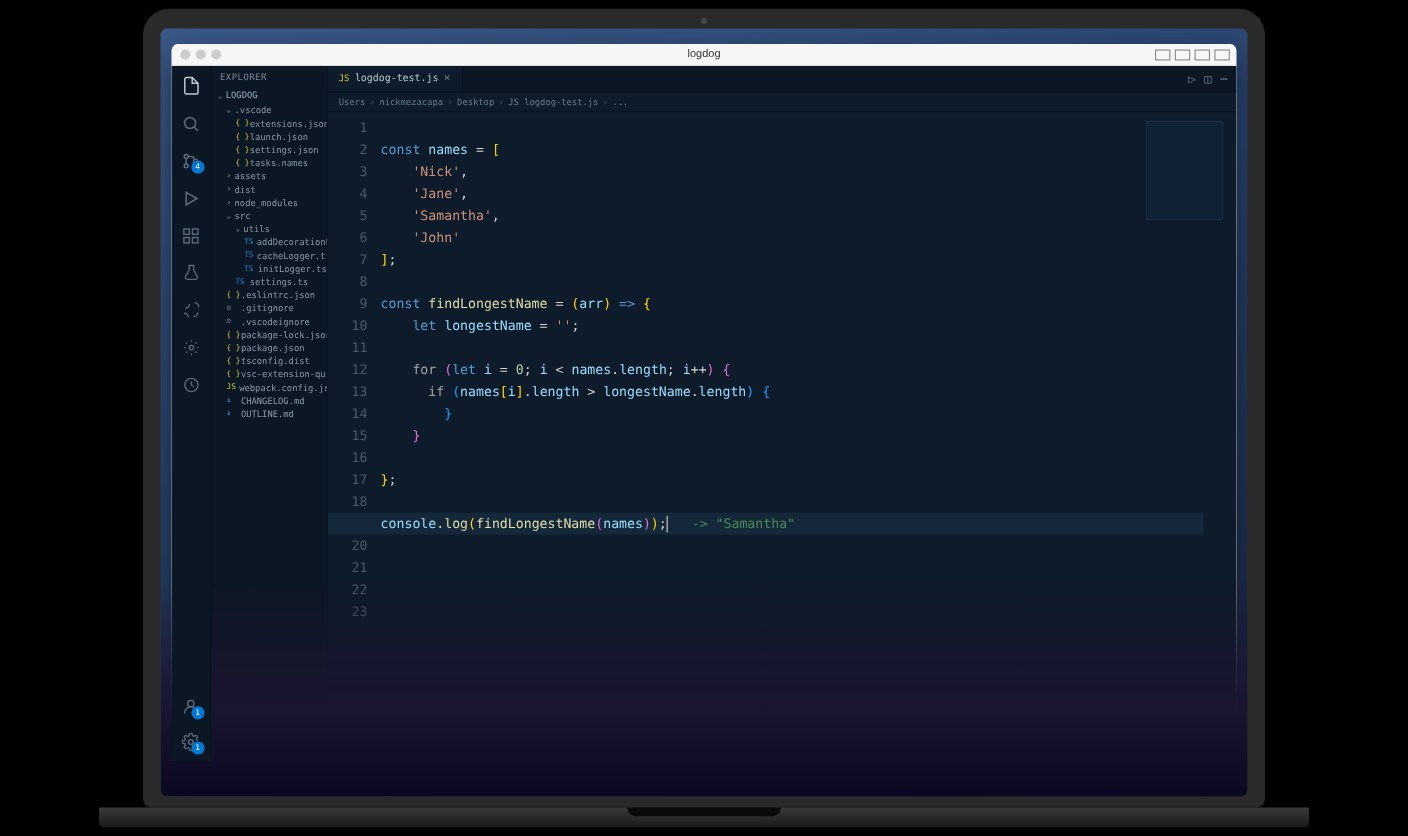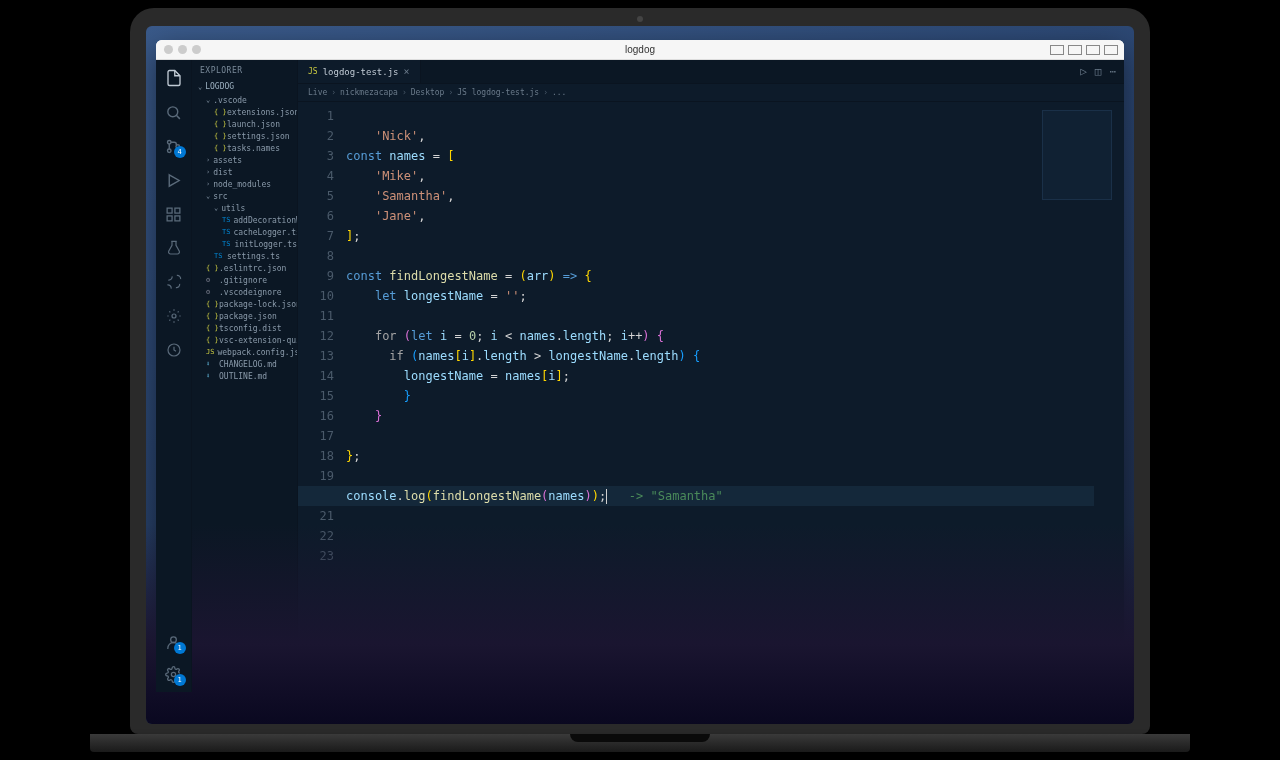--- a/index.html
+++ b/index.html
@@ -293,21 +293,21 @@
                 <span>logdog-test.js</span>
                 <span class="tab-close">×</span>
               </div>
               <div class="tab-actions">
                 <span>▷</span>
                 <span>◫</span>
                 <span>⋯</span>
               </div>
             </div>
             <div class="breadcrumb" id="breadcrumb">
-                <span>Live</span>
+                <span>Users</span>
                 <span class="crumb-sep">›</span>
                 <span>nickmezacapa</span>
                 <span class="crumb-sep">›</span>
                 <span>Desktop</span>
                 <span class="crumb-sep">›</span>
                 <span>JS logdog-test.js</span>
                 <span class="crumb-sep">›</span>
                 <span>...</span>
               </div>
             <div class="code">
@@ -332,33 +332,32 @@
                   <div>18</div>
                   <div>19</div>
                   <div>20</div>
                   <div>21</div>
                   <div>22</div>
                   <div>23</div>
                 </div>
               <div class="codebody" id="codebody">
                 <div class="drop"></div>
               <div class="codeline" style="position: relative;"><span style="position: relative;"></span></div>
+                  <div class="codeline" style="position: relative;"><span style="position: relative;"><span class="tk-c">const </span><span class="tk-v">names</span><span class="tk-o"> = </span><span class="tk-b">[</span></span></div>
                   <div class="codeline" style="position: relative;"><span style="position: relative;"><span>    </span><span class="tk-s">'Nick'</span><span class="tk-p">,</span></span></div>
-                  <div class="codeline" style="position: relative;"><span style="position: relative;"><span class="tk-c">const </span><span class="tk-v">names</span><span class="tk-o"> = </span><span class="tk-b">[</span></span></div>
-                  <div class="codeline" style="position: relative;"><span style="position: relative;"><span>    </span><span class="tk-s">'Mike'</span><span class="tk-p">,</span></span></div>
+                  <div class="codeline" style="position: relative;"><span style="position: relative;"><span>    </span><span class="tk-s">'Jane'</span><span class="tk-p">,</span></span></div>
                   <div class="codeline" style="position: relative;"><span style="position: relative;"><span>    </span><span class="tk-s">'Samantha'</span><span class="tk-p">,</span></span></div>
-                  <div class="codeline" style="position: relative;"><span style="position: relative;"><span>    </span><span class="tk-s">'Jane'</span><span class="tk-p">,</span></span></div>
+                  <div class="codeline" style="position: relative;"><span style="position: relative;"><span>    </span><span class="tk-s">'John'</span></span></div>
                   <div class="codeline" style="position: relative;"><span style="position: relative;"><span class="tk-b">]</span><span class="tk-p">;</span></span></div>
                   <div class="codeline" style="position: relative;"><span style="position: relative;"></span></div>
                   <div class="codeline" style="position: relative;"><span style="position: relative;"><span class="tk-c">const </span><span class="tk-f">findLongestName</span><span class="tk-o"> = </span><span class="tk-b">(</span><span class="tk-v">arr</span><span class="tk-b">)</span><span class="tk-o"> </span><span class="tk-c">=&gt;</span><span class="tk-o"> </span><span class="tk-b">{</span></span></div>
                   <div class="codeline" style="position: relative;"><span style="position: relative;"><span>    </span><span class="tk-c">let </span><span class="tk-v">longestName</span><span class="tk-o"> = </span><span class="tk-s">''</span><span class="tk-p">;</span></span></div>
                   <div class="codeline" style="position: relative;"><span style="position: relative;"></span></div>
                   <div class="codeline" style="position: relative;"><span style="position: relative;"><span>    </span><span class="tk-k">for</span><span class="tk-o"> </span><span class="tk-b2">(</span><span class="tk-c">let </span><span class="tk-v">i</span><span class="tk-o"> = </span><span class="tk-n">0</span><span class="tk-p">; </span><span class="tk-v">i</span><span class="tk-o"> &lt; </span><span class="tk-v">names</span><span class="tk-p">.</span><span class="tk-v">length</span><span class="tk-p">; </span><span class="tk-v">i</span><span class="tk-o">++</span><span class="tk-b2">)</span><span class="tk-o"> </span><span class="tk-b2">{</span></span></div>
                   <div class="codeline" style="position: relative;"><span style="position: relative;"><span>      </span><span class="tk-k">if</span><span class="tk-o"> </span><span class="tk-b3">(</span><span class="tk-v">names</span><span class="tk-b">[</span><span class="tk-v">i</span><span class="tk-b">]</span><span class="tk-p">.</span><span class="tk-v">length</span><span class="tk-o"> &gt; </span><span class="tk-v">longestName</span><span class="tk-p">.</span><span class="tk-v">length</span><span class="tk-b3">)</span><span class="tk-o"> </span><span class="tk-b3">{</span></span></div>
-                  <div class="codeline" style="position: relative;"><span style="position: relative;"><span>        </span><span class="tk-v">longestName</span><span class="tk-o"> = </span><span class="tk-v">names</span><span class="tk-b">[</span><span class="tk-v">i</span><span class="tk-b">]</span><span class="tk-p">;</span></span></div>
                   <div class="codeline" style="position: relative;"><span style="position: relative;"><span>        </span><span class="tk-b3">}</span></span></div>
                   <div class="codeline" style="position: relative;"><span style="position: relative;"><span>    </span><span class="tk-b2">}</span></span></div>
                   <div class="codeline" style="position: relative;"><span style="position: relative;"></span></div>
                   <div class="codeline" style="position: relative;"><span style="position: relative;"><span class="tk-b">}</span><span class="tk-p">;</span></span></div>
                   <div class="codeline" style="position: relative;"><span style="position: relative;"></span></div>
                   <div class="codeline" style="position: relative;"><div class="hl-line"></div><span style="position: relative;"><span class="tk-v">console</span><span class="tk-p">.</span><span class="tk-f">log</span><span class="tk-b">(</span><span class="tk-f">findLongestName</span><span class="tk-b2">(</span><span class="tk-v">names</span><span class="tk-b2">)</span><span class="tk-b">)</span><span class="tk-p">;</span><span class="cursor"></span><span class="tk-cm-out">   -&gt; "Samantha"</span></span></div>
                   <div class="codeline" style="position: relative;"><span style="position: relative;"></span></div>
                 </div>
             </div>
           </div>

